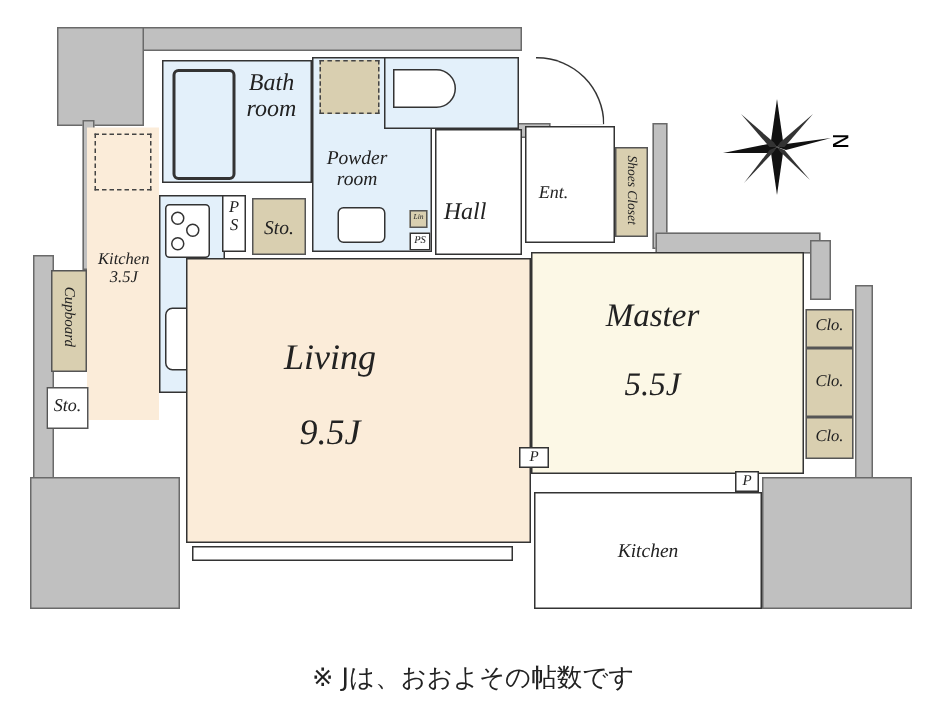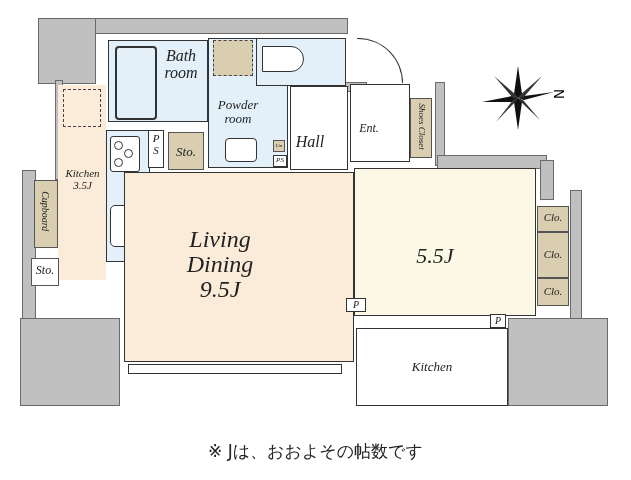--- a/index.html
+++ b/index.html
@@ -67,25 +67,25 @@
 <div class="room" style="left:290px;top:86px;width:58px;height:84px;background:#fff;"></div>
 <div class="lbl" style="left:292px;top:134px;width:36px;font-size:16px;">Hall</div>
 
 <div class="room" style="left:350px;top:84px;width:60px;height:78px;background:#fff;"></div>
 <div class="abs" style="left:357px;top:38px;width:45px;height:44px;border-top:1.5px solid #333;border-right:1.5px solid #333;border-radius:0 45px 0 0;"></div>
 <div class="lbl" style="left:352px;top:122px;width:34px;font-size:12px;">Ent.</div>
 <div class="sto" style="left:410px;top:98px;width:22px;height:60px;"></div>
 <div class="lbl" style="left:391px;top:122px;width:60px;font-size:9px;transform:rotate(90deg);">Shoes Closet</div>
 
 <div class="room" style="left:124px;top:172px;width:230px;height:190px;background:#fbecd9;"></div>
-<div class="lbl" style="left:160px;top:227px;width:120px;font-size:24px;"><span>Living</span><br><span>Dining</span><br><span>9.5J</span></div>
+<div class="lbl" style="left:160px;top:227px;width:120px;font-size:24px;"><span>Living</span><br><br><span>9.5J</span></div>
 <div class="abs" style="left:128px;top:364px;width:212px;height:8px;border:1.5px solid #333;background:#fff;"></div>
 
 <div class="room" style="left:354px;top:168px;width:182px;height:148px;background:#fcf8e6;"></div>
-<div class="lbl" style="left:380px;top:198px;width:110px;font-size:22px;"><br><br><span>5.5J</span></div>
+<div class="lbl" style="left:380px;top:198px;width:110px;font-size:22px;"><span>Master</span><br><br><span>5.5J</span></div>
 <div class="sto" style="left:537px;top:206px;width:32px;height:26px;"></div>
 <div class="lbl" style="left:537px;top:212px;width:32px;font-size:11px;">Clo.</div>
 <div class="sto" style="left:537px;top:232px;width:32px;height:46px;"></div>
 <div class="lbl" style="left:537px;top:249px;width:32px;font-size:11px;">Clo.</div>
 <div class="sto" style="left:537px;top:278px;width:32px;height:28px;"></div>
 <div class="lbl" style="left:537px;top:286px;width:32px;font-size:11px;">Clo.</div>
 
 <div class="room" style="left:346px;top:298px;width:20px;height:14px;background:#fff;border-width:1px;"></div>
 <div class="lbl" style="left:346px;top:300px;width:20px;font-size:10px;">P</div>
 <div class="room" style="left:490px;top:314px;width:16px;height:14px;background:#fff;border-width:1px;"></div>

